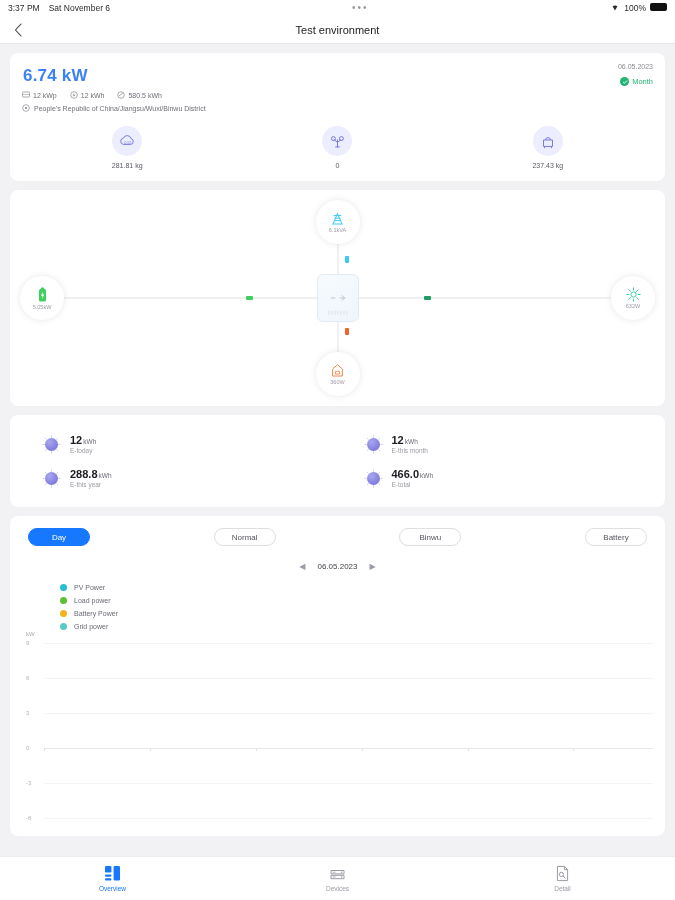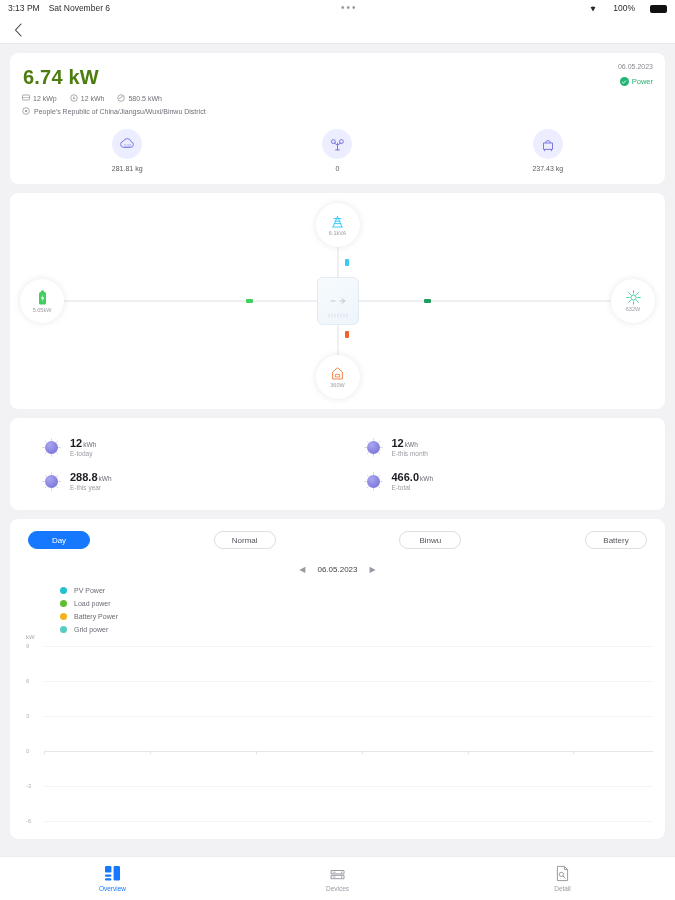--- a/index.html
+++ b/index.html
@@ -13,21 +13,21 @@
   }
 
   
   .statusbar {
     height: 16px; display: flex; align-items: center;
     padding: 0 8px; font-size: 8.5px; color: #2b2b2b;
     background: #fff;
   }
   .sb-left { display: flex; gap: 9px; align-items: center; }
   .sb-center { flex: 1; text-align: center; letter-spacing: 2px; color:#9a9a9a; font-size:10px; line-height:6px;}
-  .sb-right { display: flex; gap: 15px; align-items: flex-end; }
+  .sb-right { display: flex; gap: 4px; align-items: flex-start; }
   .batt-shell {
     width: 17px; height: 8px; border-radius: 2px;
     background: #111; display: inline-block;
   }
   .wifi-ico { width: 10px; height: 9px; display:inline-block; }
 
   
   .navbar {
     height: 28px; background: #fff; display: flex; align-items: center;
     position: relative; border-bottom: 1px solid #e8e8ea;
@@ -49,21 +49,21 @@
 
   
   #summary-card { padding: 10px 12px 8px 12px; position: relative; }
   .weather-row {
     display: flex; align-items: center; gap: 5px;
     font-size: 7.5px; color: #7b7b84;
   }
   .cloud-ico { width: 14px; height: 11px; }
   .weather-row .wtxt { letter-spacing: .3px; }
   .big-power {
-    font-size: 20px; font-weight: bold; color: #4d7c0f;
+    font-size: 17px; font-weight: bold; color: #3b82f6;
     margin: 3px 0 5px 1px; letter-spacing: .2px;
   }
   .chips { display: flex; gap: 13px; font-size: 7px; color: #6f6f78; align-items: center; }
   .chip { display: flex; align-items: center; gap: 3px; }
   .chip svg { flex: none; }
   .loc-row {
     display: flex; align-items: center; gap: 4px;
     font-size: 7px; color: #6f6f78; margin-top: 5px;
   }
   .summary-right {
@@ -179,41 +179,42 @@
     align-items: center; gap: 3px; cursor: pointer;
   }
   .tb-label { font-size: 6.5px; color: #9a9aa4; }
   .tb-item.active .tb-label { color: #1677ff; }
 </style>
 </head>
 <body>
 
 <div class="statusbar">
   <div class="sb-left">
-    <span>3:13 PM</span>
+    <span>3:37 PM</span>
     <span>Sat November 6</span>
   </div>
   <div class="sb-center">•••</div>
   <div class="sb-right">
     <span class="wifi-ico">
       <svg width="10" height="9" viewBox="0 0 10 9">
           <path d="M5 7.6 L7.4 3.2 A5 5 0 0 0 2.6 3.2 Z" fill="#2b2b2b"></path>
         </svg>
     </span>
     <span>100%</span>
     <span class="batt-shell"></span>
   </div>
 </div>
 
 <div class="navbar">
   <div class="nav-back">
     <svg width="8" height="14" viewBox="0 0 8 14">
         <path d="M7 1 L1.5 7 L7 13" stroke="#3a3a3a" stroke-width="1.1" fill="none" stroke-linecap="round" stroke-linejoin="round"></path>
       </svg>
   </div>
+  <div class="nav-title">Test environment</div>
 </div>
 
 <div class="card" id="summary-card">
 
 
   <div class="big-power">6.74 kW</div>
 
   <div class="chips">
     <span class="chip">
       <svg width="8" height="8" viewBox="0 0 8 8">
@@ -247,21 +248,21 @@
   </div>
 
   <div class="summary-right">
     <div class="sum-date">06.05.2023</div>
     <div class="sum-status">
       <span class="status-dot">
         <svg width="6" height="6" viewBox="0 0 6 6">
             <path d="M1.3 3.1 L2.5 4.2 L4.8 1.8" stroke="#fff" stroke-width="0.9" fill="none" stroke-linecap="round" stroke-linejoin="round"></path>
           </svg>
       </span>
-      <span>Power</span>
+      <span>Month</span>
     </div>
   </div>
 
   <div class="co2-row">
     <div class="co2-item">
       <div class="co2-circle">
         <svg width="17" height="14" viewBox="0 0 17 14">
           <path d="M4.2 10.4 a3.2 3.2 0 0 1 0.3 -6.3 a4 4 0 0 1 7.6 0.6 a2.9 2.9 0 0 1 -0.4 5.7 Z" fill="none" stroke="#7b78e0" stroke-width="1"></path>
           <text x="8.5" y="9.6" font-size="3.6" fill="#7b78e0" text-anchor="middle" font-family="Liberation Sans">CO2</text>
         </svg>

